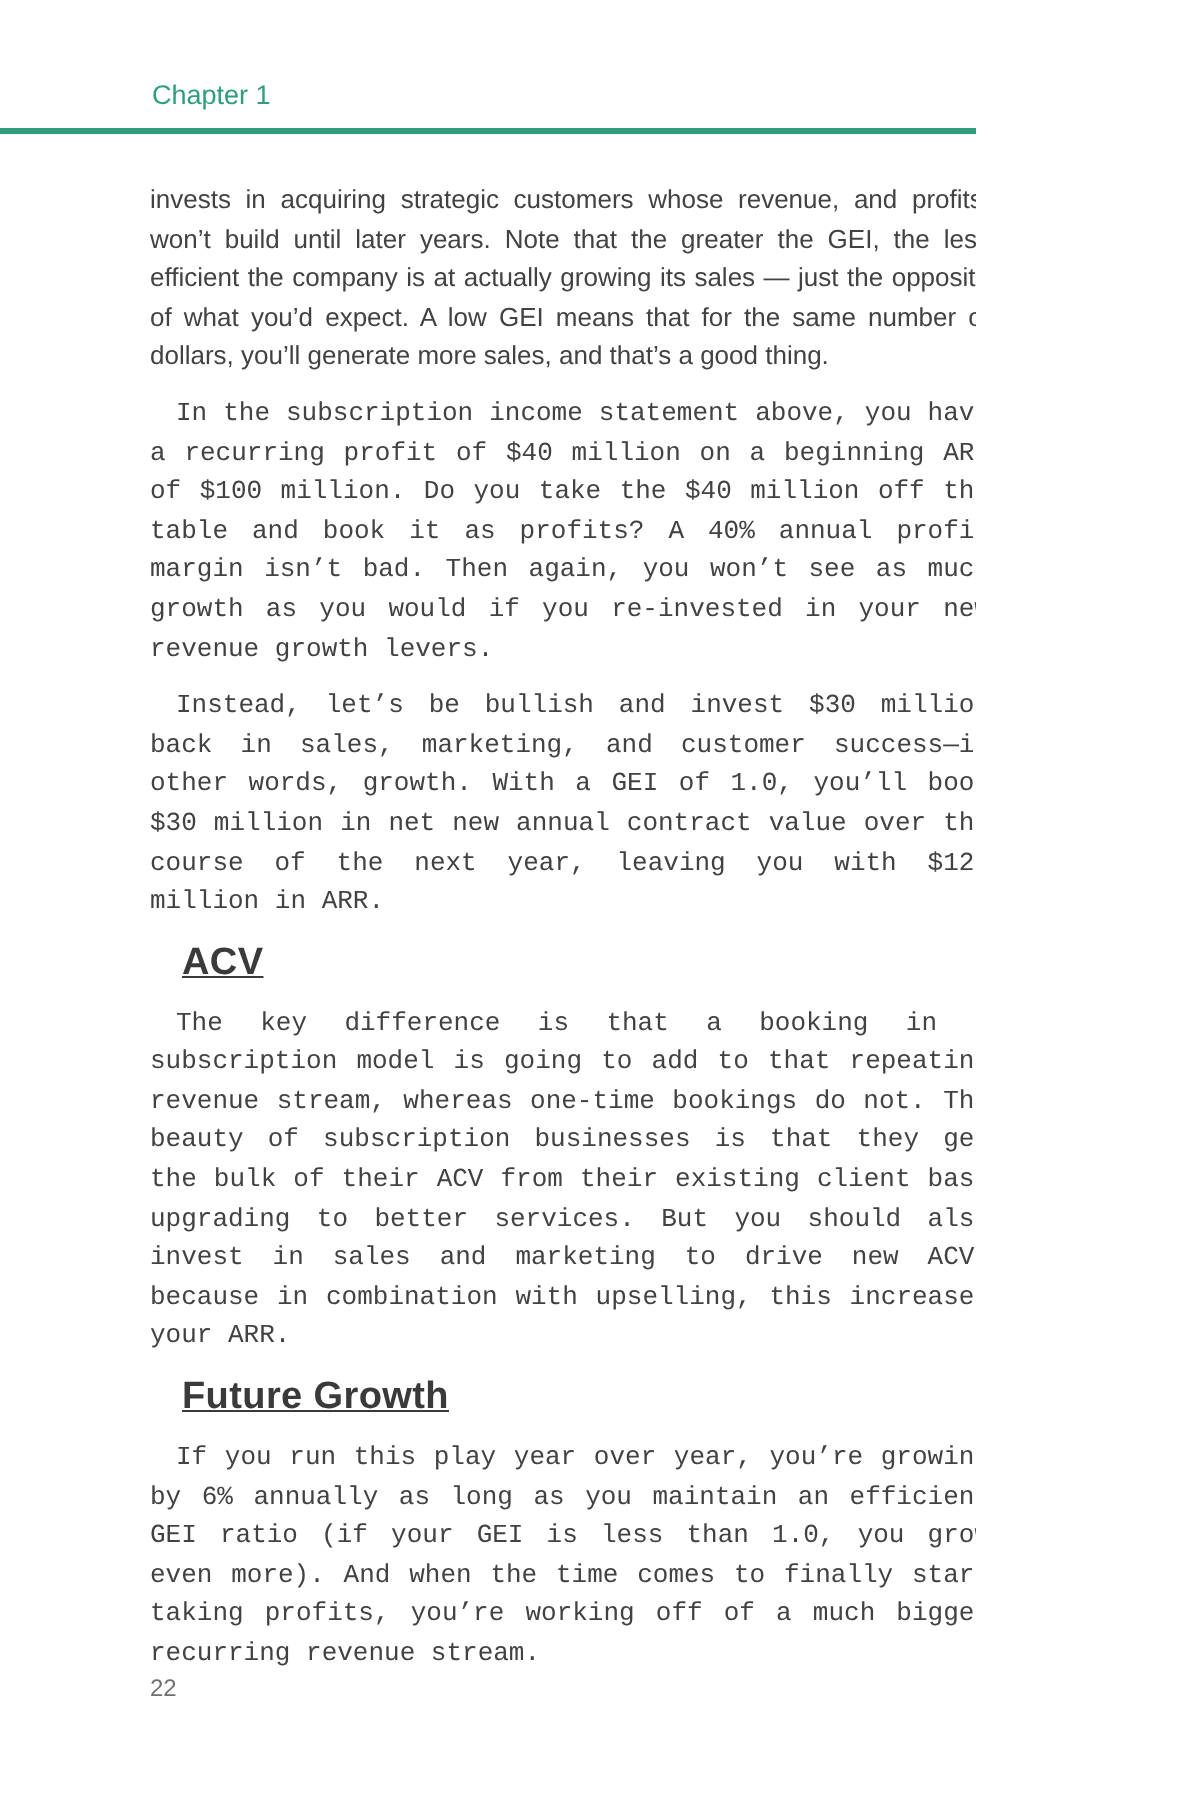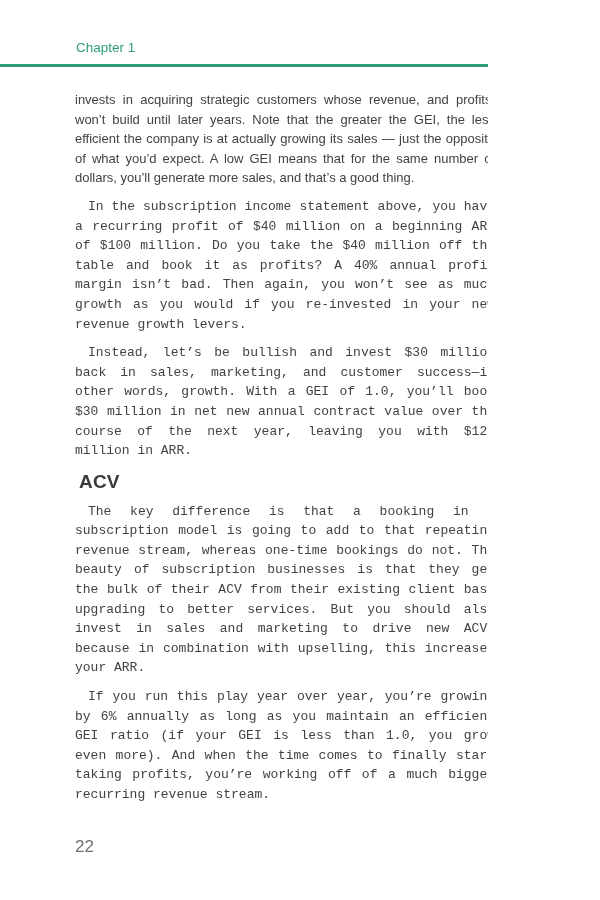--- a/index.html
+++ b/index.html
@@ -48,42 +48,44 @@
     margin: 0 0 9px 0;
   }
   .para.indent { text-indent: 13px; font-family: Liberation Mono, monospace; }
   .heading {
     font-family: "Liberation Sans", sans-serif;
     font-size: 19px;
     line-height: 23px;
     font-weight: 700;
     letter-spacing: 0.2px;
     color: var(--heading-text);
-    margin: 3px 0 9px 4px;
+    margin: 3px 0 9px 16px;
     text-align: left;
     text-indent: 0;
+    text-decoration: underline;
   }
   .page-number {
     position: absolute;
     left: 75px;
     top: 837px;
-    font-size: 17px;
+    font-size: 12px;
     color: var(--page-number-text);
   }
 </style>
 </head>
 <body>
 
 <div class="page">
   <div class="chapter-label">Chapter 1</div>
   <div class="chapter-rule"></div>
 
   <div class="body-text" id="content">
       <p class="para">invests in acquiring strategic customers whose revenue, and profits, won’t build until later years. Note that the greater the GEI, the less efficient the company is at actually growing its sales — just the opposite of what you’d expect. A low GEI means that for the same number of dollars, you’ll generate more sales, and that’s a good thing.</p>
       <p class="para indent">In the subscription income statement above, you have a recurring profit of $40 million on a beginning ARR of $100 million. Do you take the $40 million off the table and book it as profits? A 40% annual profit margin isn’t bad. Then again, you won’t see as much growth as you would if you re-invested in your new revenue growth levers.</p>
       <p class="para indent">Instead, let’s be bullish and invest $30 million back in sales, marketing, and customer success—in other words, growth. With a GEI of 1.0, you’ll book $30 million in net new annual contract value over the course of the next year, leaving you with $120 million in ARR.</p>
       <h2 class="heading">ACV</h2>
       <p class="para indent">The key difference is that a booking in a subscription model is going to add to that repeating revenue stream, whereas one-time bookings do not. The beauty of subscription businesses is that they get the bulk of their ACV from their existing client base upgrading to better services. But you should also invest in sales and marketing to drive new ACV, because in combination with upselling, this increases your ARR.</p>
+      <h2 class="heading">Future Growth</h2>
       <p class="para indent">If you run this play year over year, you’re growing by 6% annually as long as you maintain an efficient GEI ratio (if your GEI is less than 1.0, you grow even more). And when the time comes to finally start taking profits, you’re working off of a much bigger recurring revenue stream.</p>
     </div>
 
   <div class="page-number">22</div>
 </div>
 
 </body></html>

